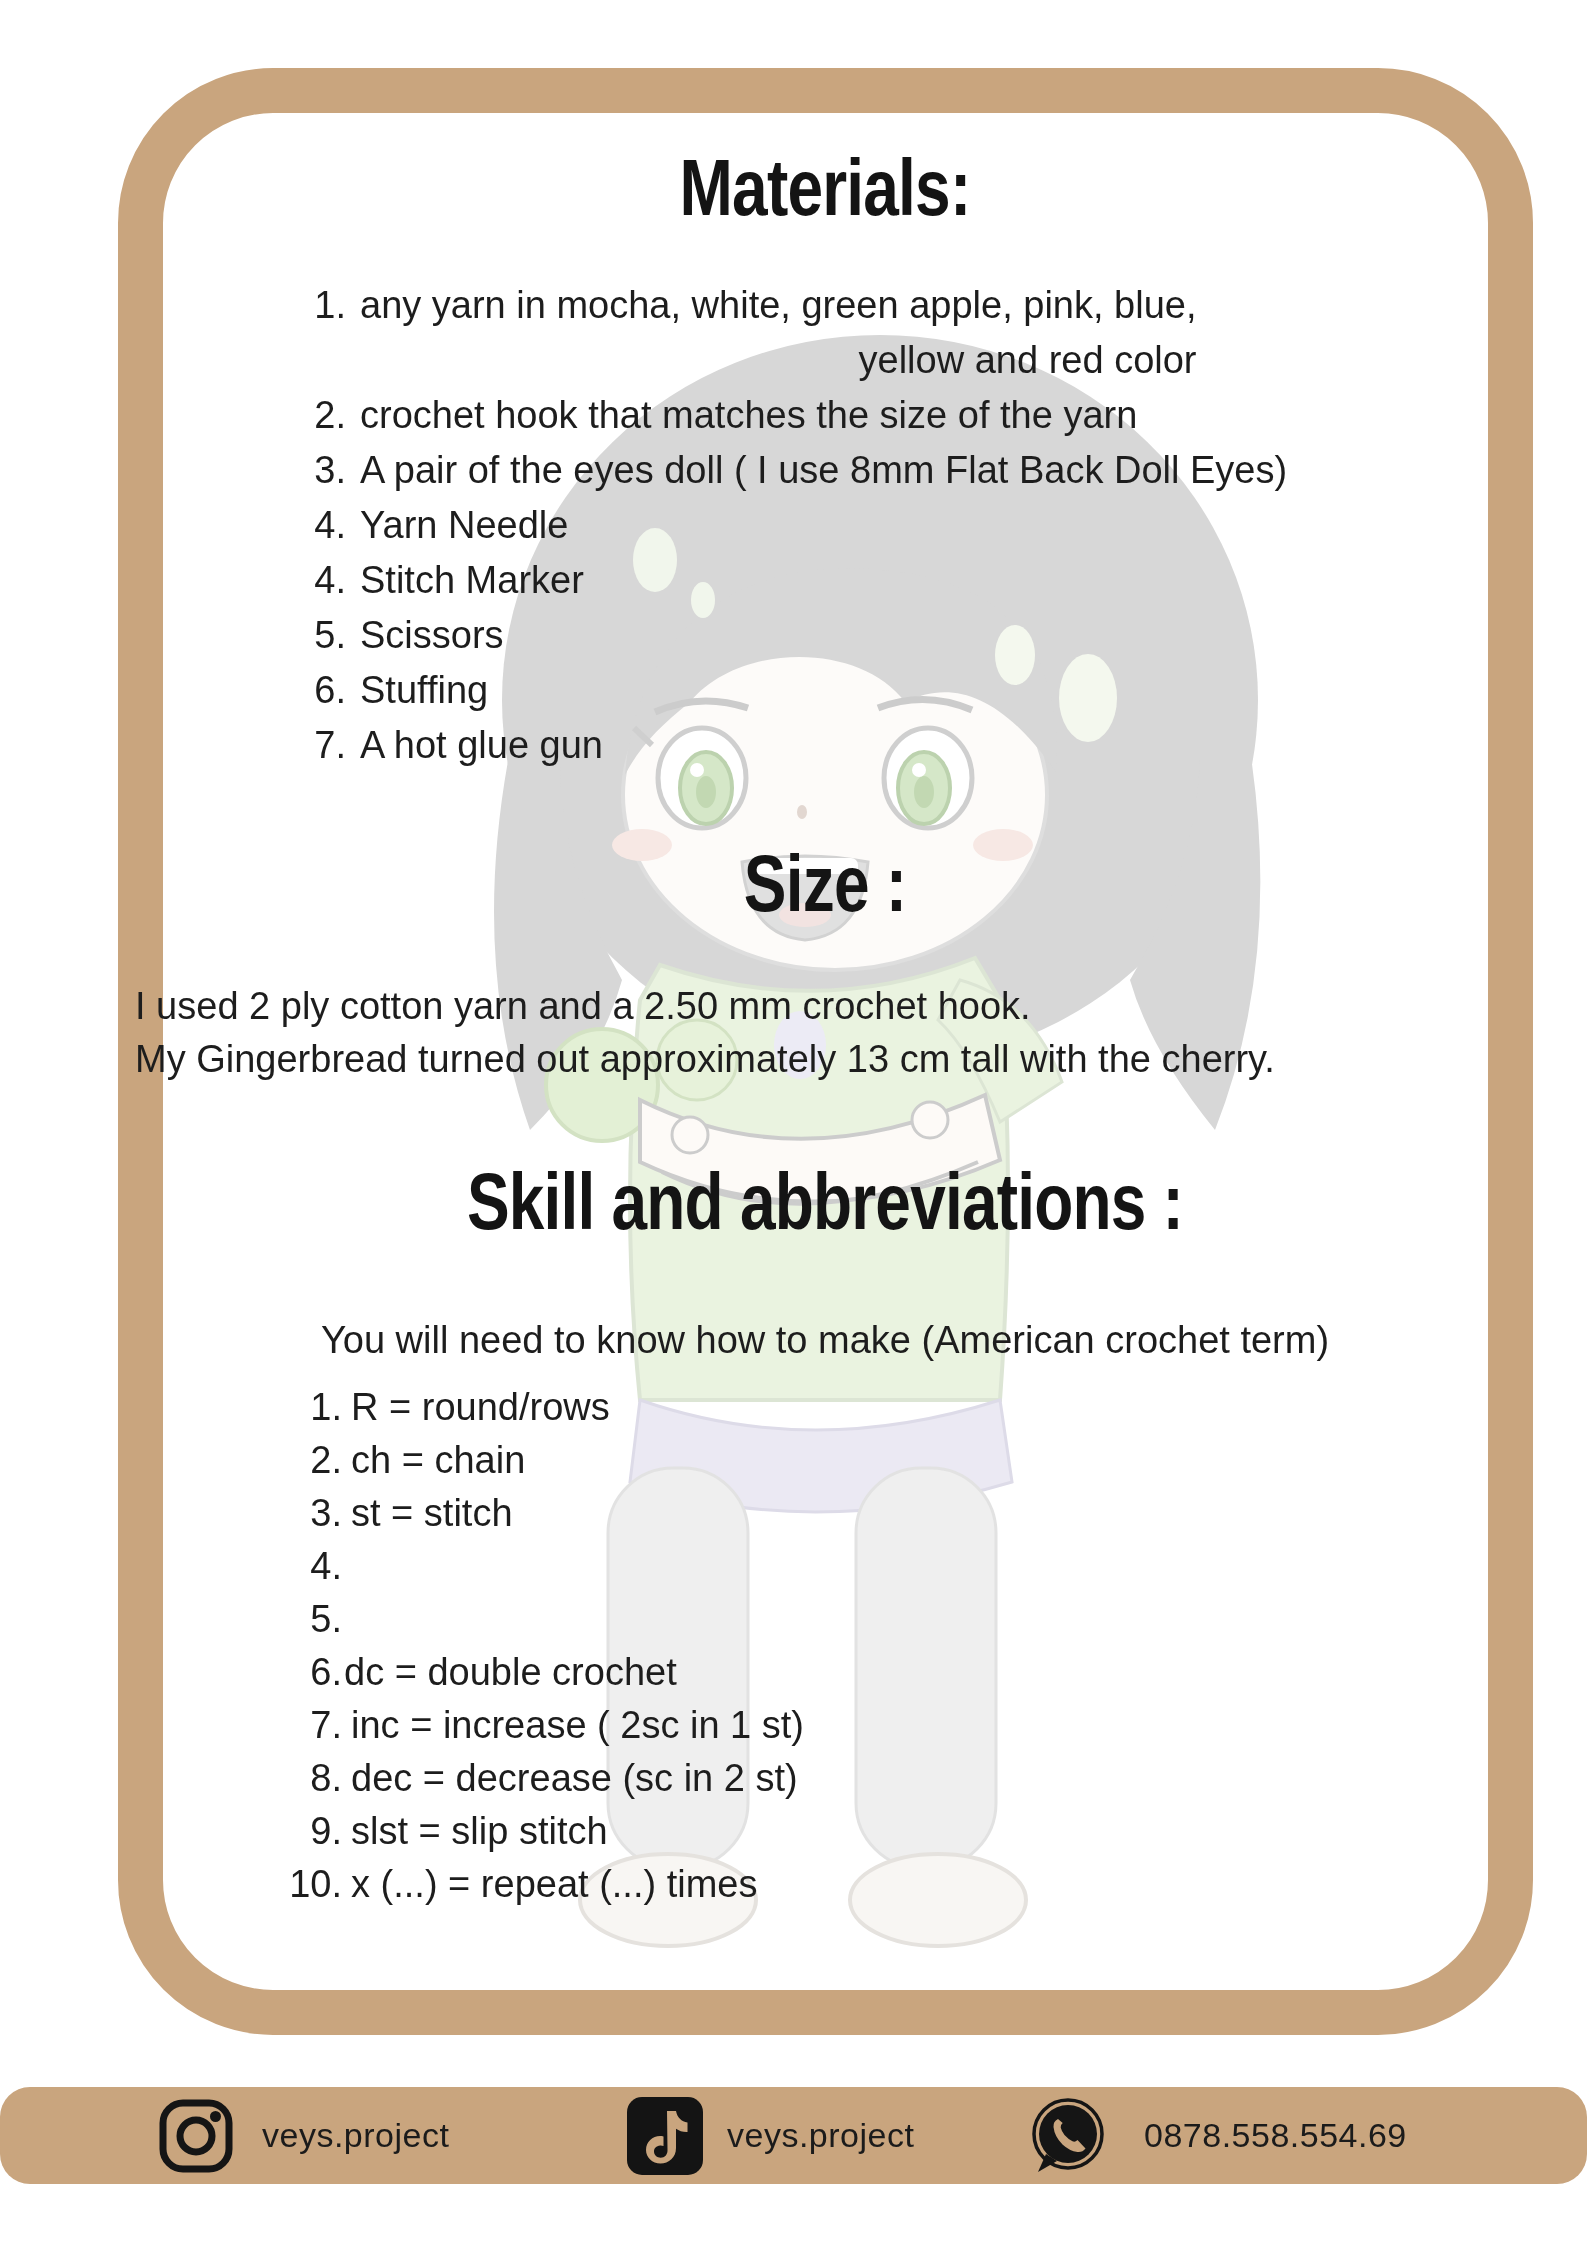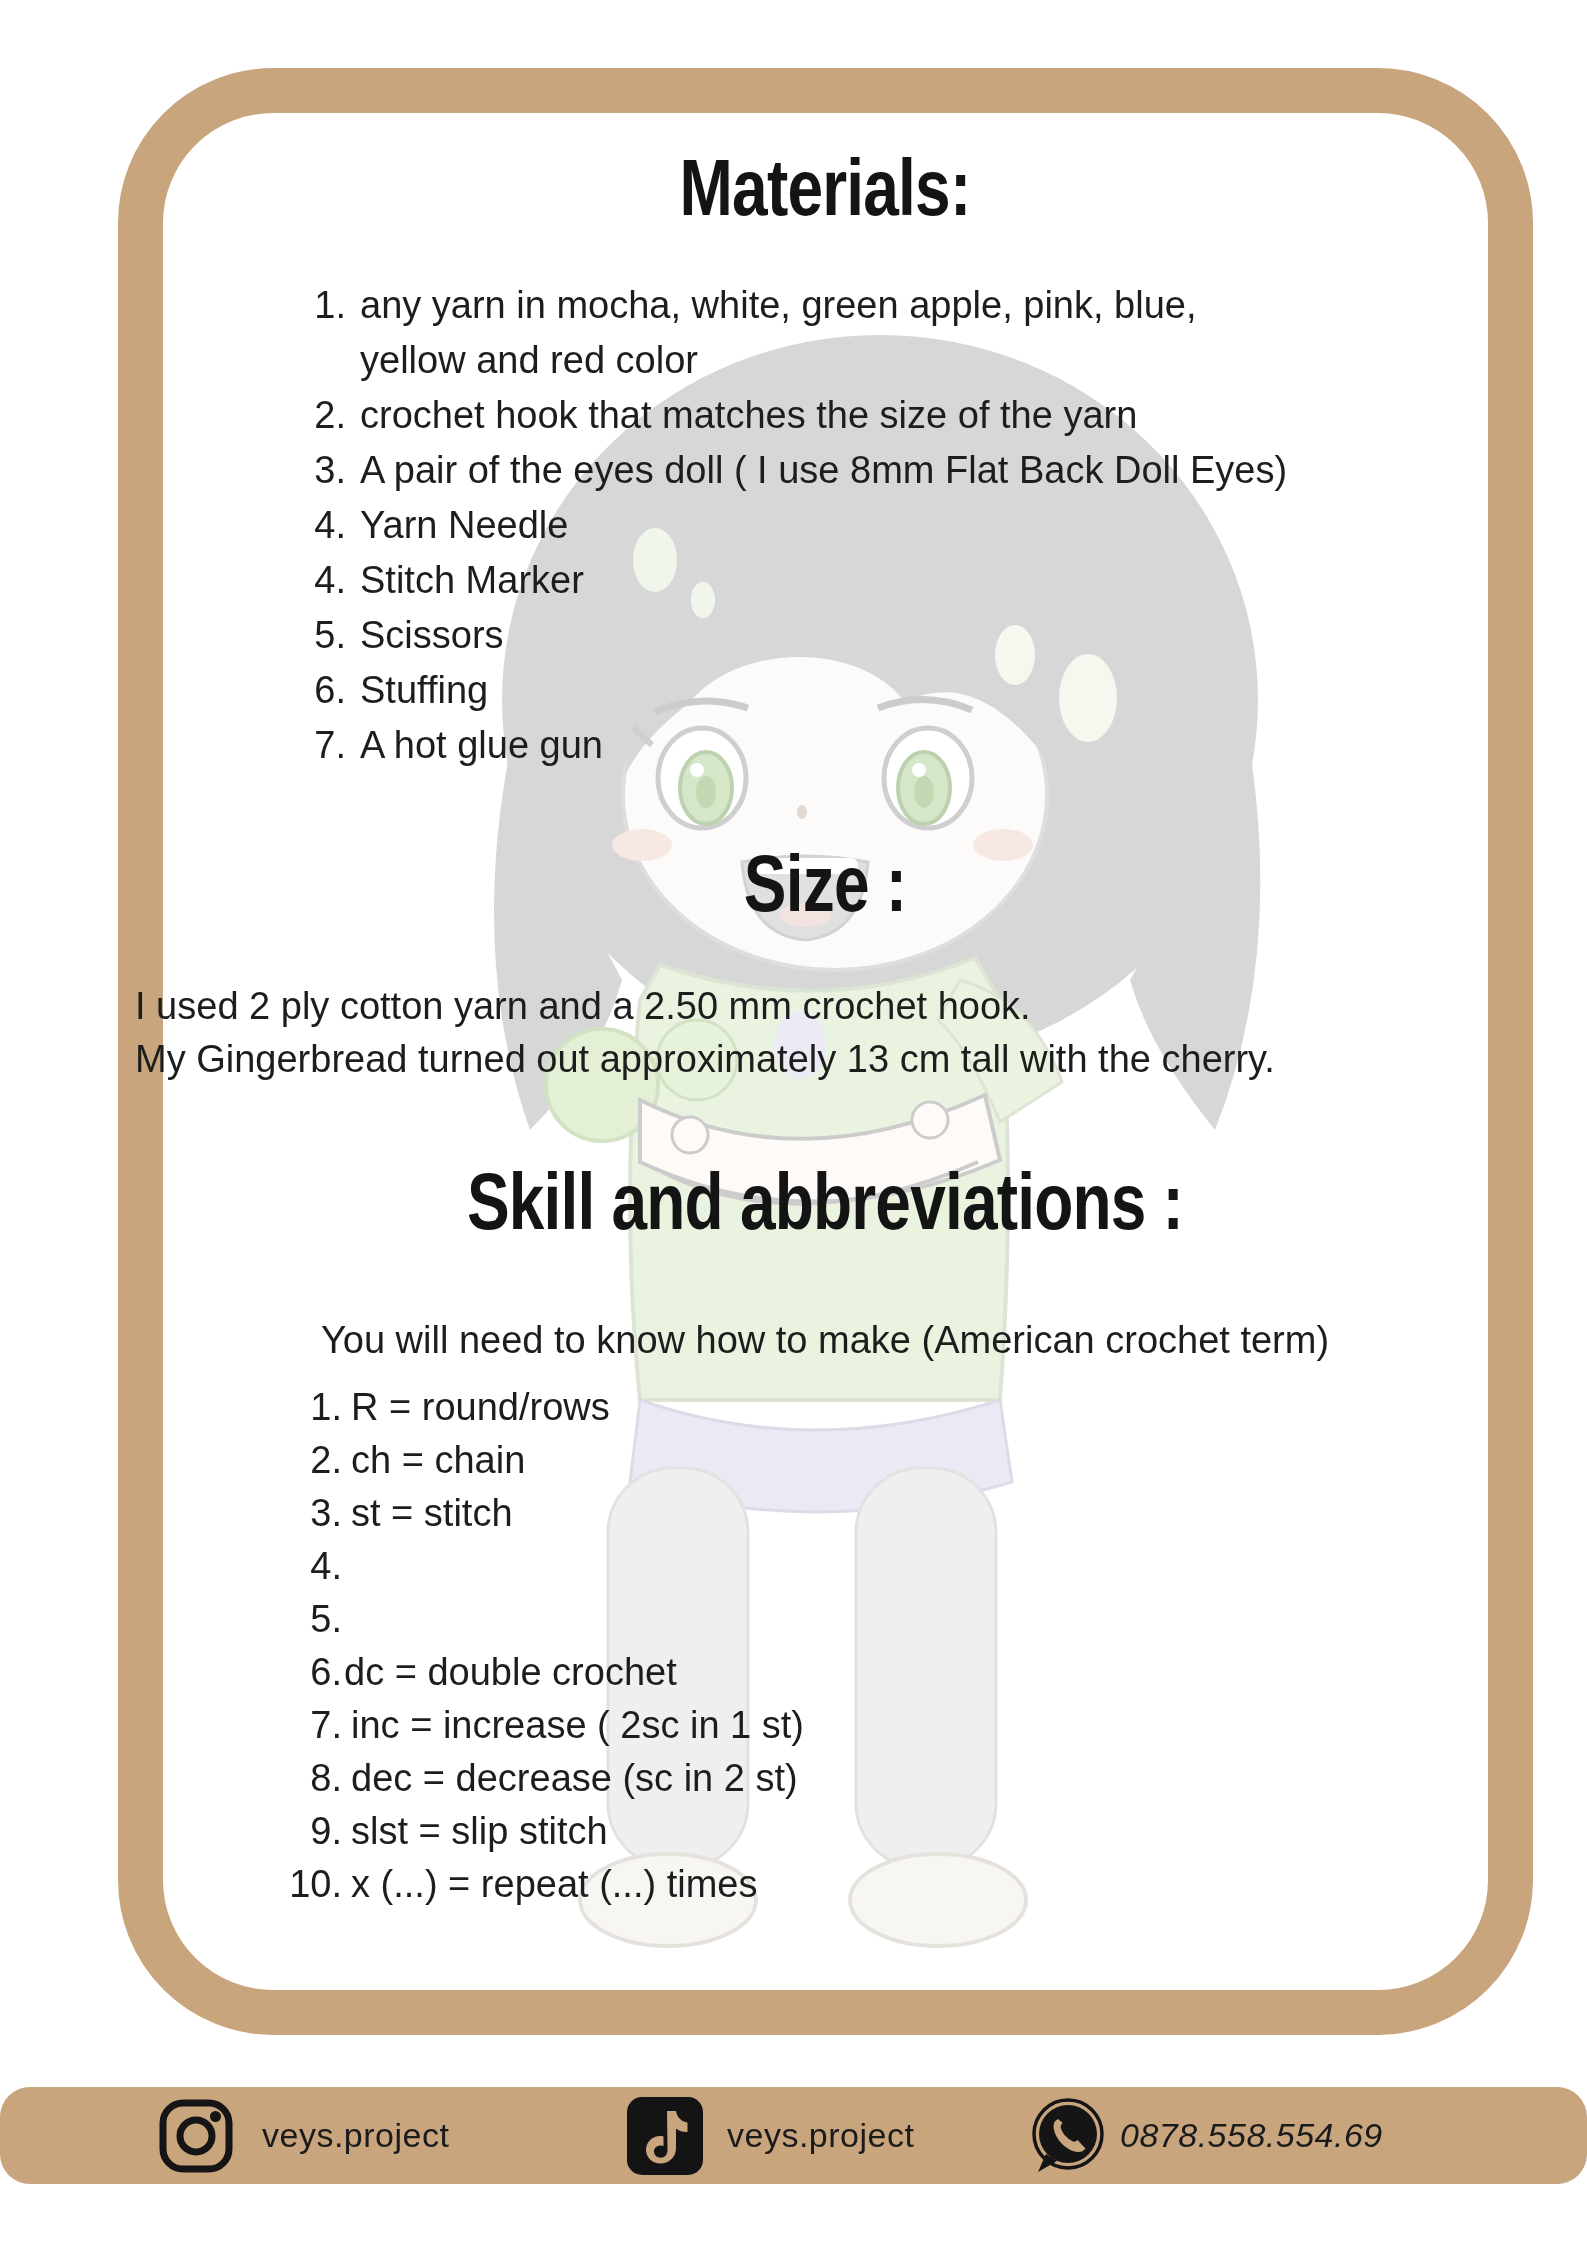--- a/index.html
+++ b/index.html
@@ -17,21 +17,21 @@
     font-size:80px;font-weight:800;letter-spacing:-1px;white-space:nowrap;
     z-index:2;margin:0;line-height:80px;color:#141414;
   }
   .squeeze{display:inline-block;transform:scaleX(0.8);transform-origin:50% 50%;}
   #h-materials{top:148px;}
   #h-size{top:844px;}
   #h-skill{top:1162px;}
   .list{position:absolute;z-index:2;margin:0;padding:0;list-style:none;font-size:38px;}
   .list li{display:flex;align-items:flex-start;}
   .list .num{text-align:right;flex:0 0 auto;}
-  .list .txt{white-space:pre-line;}
+  .list .txt{white-space:pre-line;text-align:right;}
   .mat-list{left:300px;top:278px;line-height:55px;}
   .mat-list .num{width:46px;margin-right:14px;}
   .abbr-list{left:280px;top:1381px;line-height:53px;}
   .abbr-list .num{width:62px;margin-right:9px;}
   .abbr-list li.tight .num{margin-right:2px;}
   .size-para{
     position:absolute;left:825px;top:980px;transform:translateX(-50%);width:1380px;
     margin:0;font-size:38px;line-height:53px;text-align:left;white-space:pre-line;z-index:2;
   }
   .skills-intro{
@@ -45,21 +45,21 @@
   .f-icon{position:absolute;z-index:4;}
   .f-text{
     position:absolute;z-index:4;font-size:34px;line-height:50px;top:2110px;
     letter-spacing:0.5px;color:#1b1b1b;
   }
   #ig-icon{left:158px;top:2098px;}
   #ig-text{left:262px;}
   #tt-icon{left:627px;top:2097px;}
   #tt-text{left:727px;}
   #wa-icon{left:1030px;top:2098px;}
-  #wa-text{left:1120px;font-style:italic;}
+  #wa-text{left:1144px;}
 </style>
 </head>
 <body>
 
 <div class="page">
 
   <svg class="watermark" width="1587" height="2245" viewBox="0 0 1587 2245">
 
     <ellipse cx="880" cy="700" rx="378" ry="365" fill="#d7d7d7"></ellipse>
     <path d="M510,750 Q470,960 530,1130 Q600,1060 622,980 Q560,870 560,760 Z" fill="#d7d7d7"></path>

